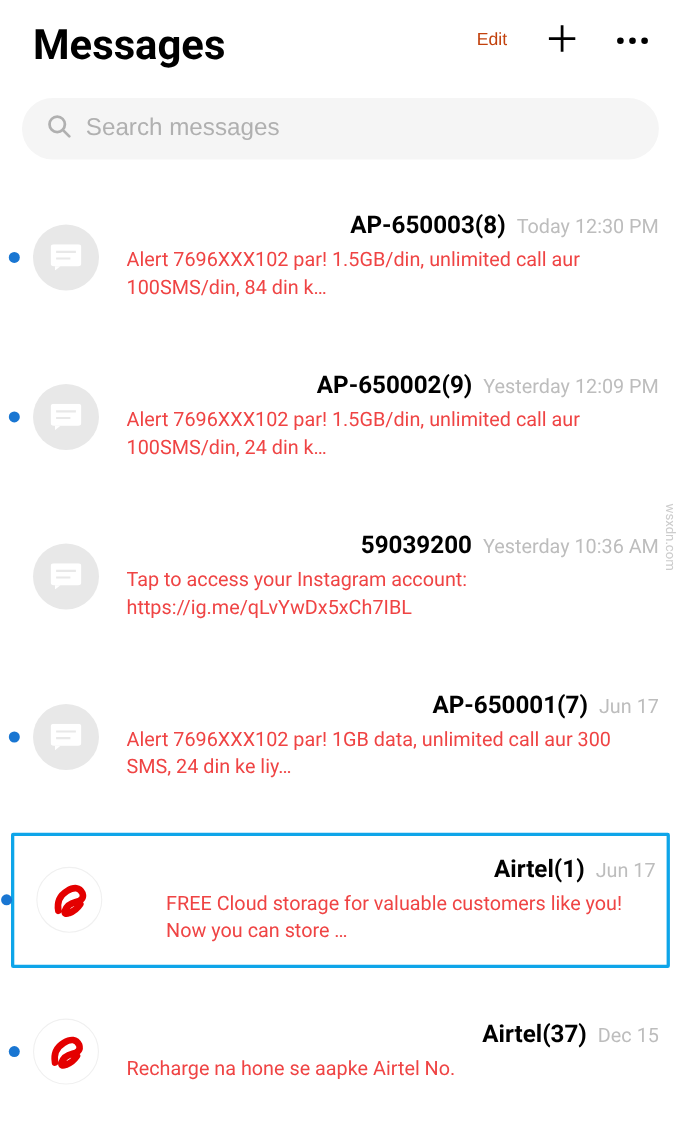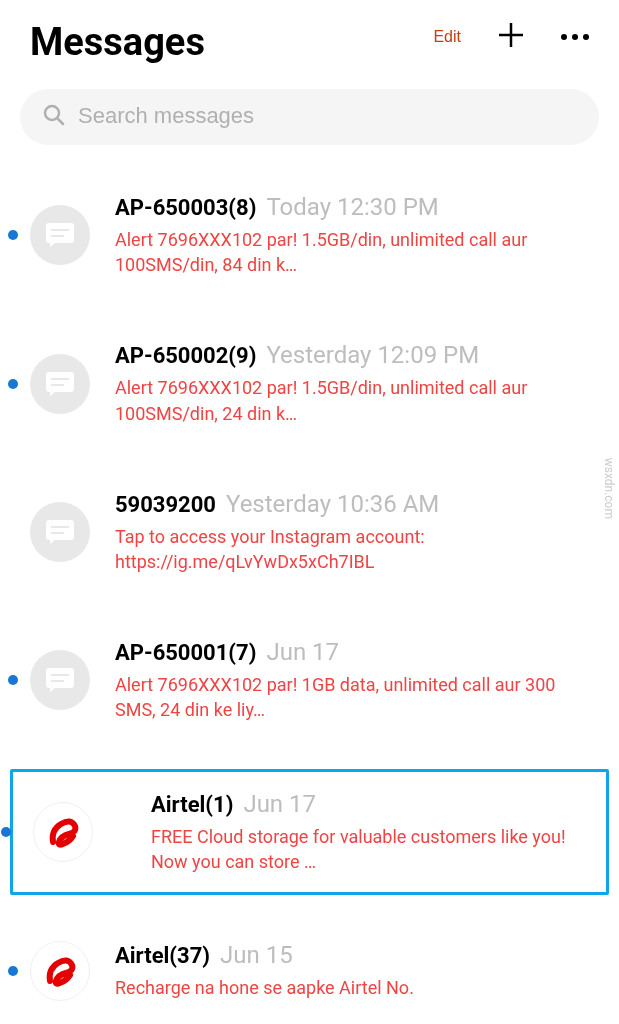--- a/index.html
+++ b/index.html
@@ -116,31 +116,31 @@
     .message-icon {
       width: 28px;
       height: 24px;
     }
     .conversation-content {
       flex: 1;
       min-width: 0;
     }
     .conversation-header {
       display: flex;
-      justify-content: flex-start;
+      justify-content: flex-end;
       align-items: baseline;
       margin-bottom: 6px;
     }
     .sender-name {
       font-size: 22px;
       font-weight: 700;
       color: #000;
     }
     .timestamp {
-      font-size: 24px;
+      font-size: 18px;
       color: #bdbdbd;
       white-space: nowrap;
       margin-left: 10px;
     }
     .preview-text {
       font-size: 18px;
       color: #ef4444;
       line-height: 1.4;
       display: -webkit-box;
       -webkit-line-clamp: 2;
@@ -291,21 +291,21 @@
   <div class="conversation-item">
     <span class="unread-dot"></span>
     <div class="avatar avatar-airtel">
       <svg width="40" height="40" viewBox="0 0 40 40">
         <path d="M 10 30 Q 8 18 18 12 Q 28 6 32 14 Q 34 20 26 22 Q 18 24 16 30 Q 15 34 20 32 Q 26 30 30 24" fill="none" stroke="#e40000" stroke-width="6" stroke-linecap="round"></path>
       </svg>
     </div>
     <div class="conversation-content">
       <div class="conversation-header">
         <span class="sender-name">Airtel(37)</span>
-        <span class="timestamp">Jun 15</span>
+        <span class="timestamp">Dec 15</span>
       </div>
       <div class="preview-text">Recharge na hone se aapke Airtel No.</div>
     </div>
   </div>
 
 </div>
 
 <div class="watermark">wsxdn.com</div>
 
 </body></html>

